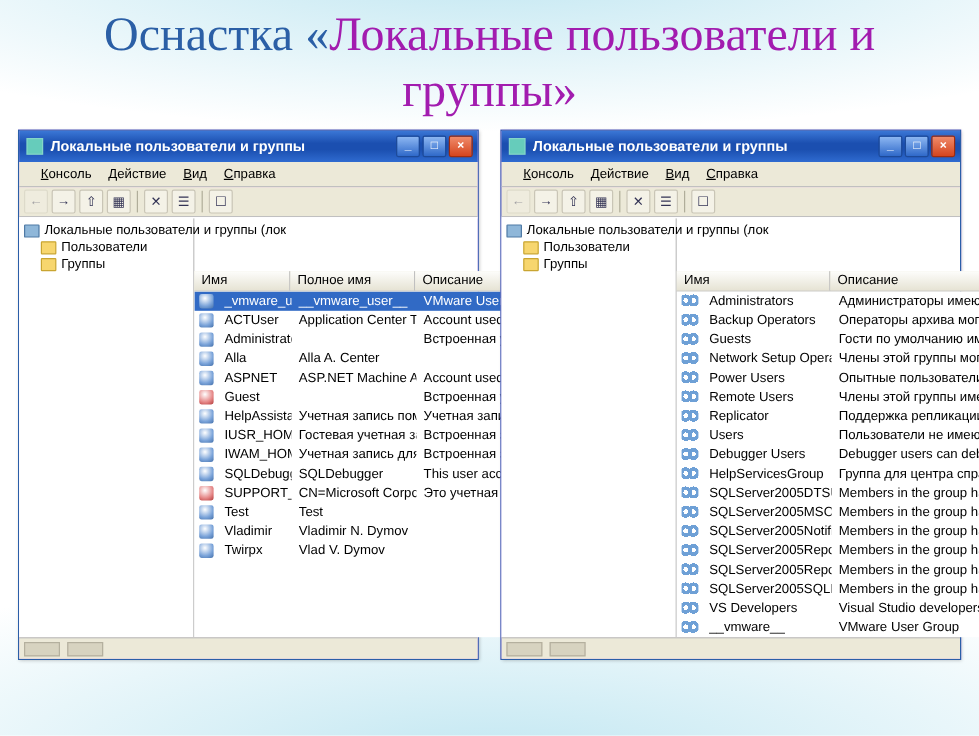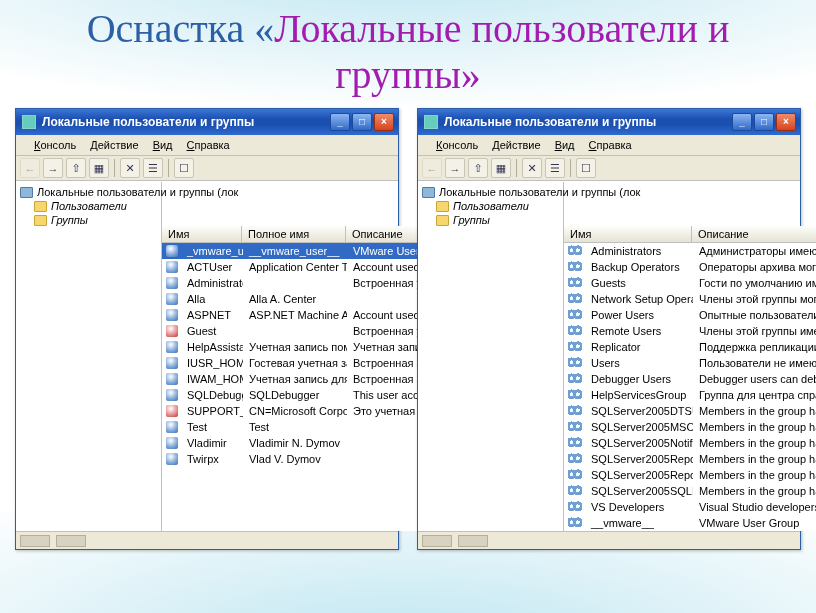--- a/index.html
+++ b/index.html
@@ -73,21 +73,21 @@
     border-radius:2px; cursor:default;
   }
   .tool.disabled { opacity:0.4; }
   .tool-sep { width:1px; height:18px; background:#b0ad9a; margin: 0 2px;}
   .workarea { flex:1; display:flex; background:#fff; border-top:1px solid #fff; min-height: 330px; }
   .tree {
     width: 146px; background:#fff; border-right:1px solid #c0c0c0;
     padding: 3px 2px; font-size:11px;
   }
   .tree-row { display:flex; align-items:center; gap:4px; padding:1px 2px; cursor:default; white-space:nowrap;}
-  .tree-row.lvl1 { padding-left: 16px; font-style: italic; }
+  .tree-row.lvl1 { padding-left: 16px; }
   .fico {
     width:13px; height:11px; background:#f7d66e; border:1px solid #c9a531; border-radius:1px; flex-shrink:0;
   }
   .fico.root { background:#8fb7d9; border-color:#4f7aa5;}
   .listpanel { flex:1; display:flex; flex-direction:column; }
   .cols {
     display:flex; background:#ece9d8; border-bottom:1px solid #c0c0c0;
     font-size:11px;
     margin-top:44px;
   }

